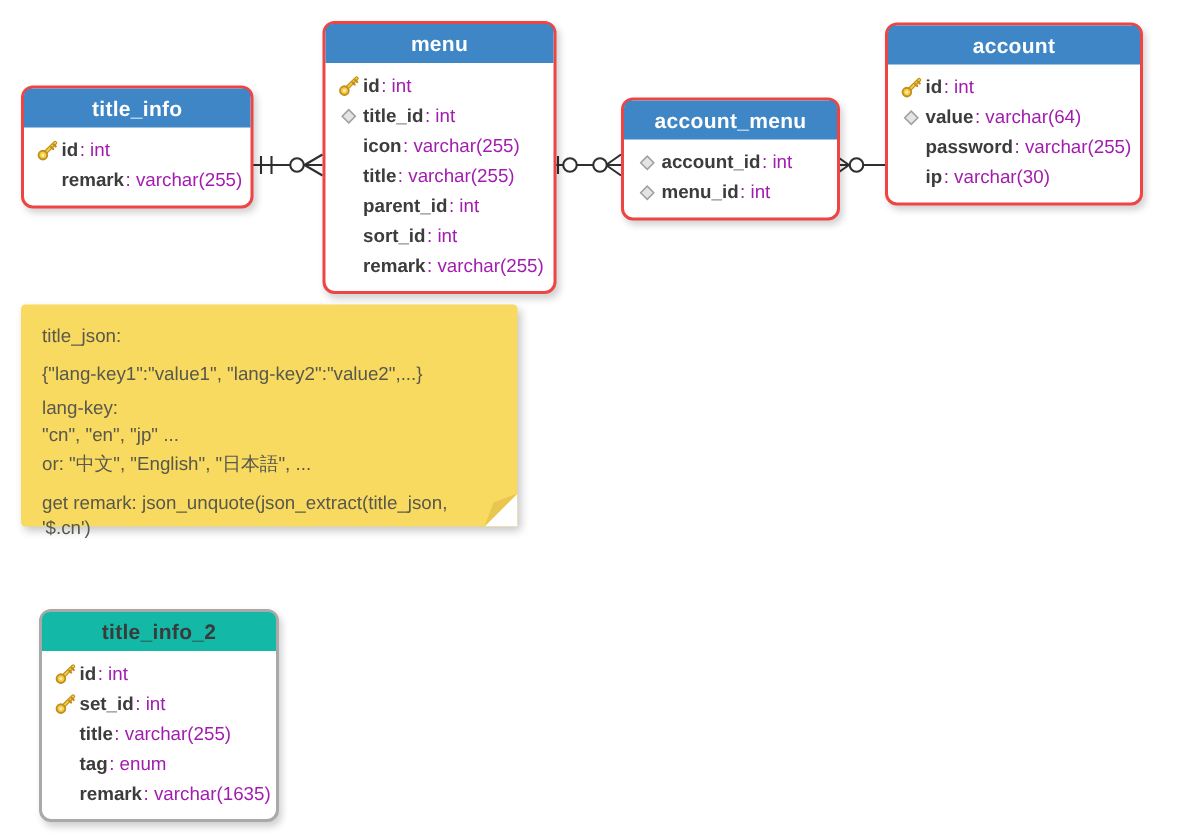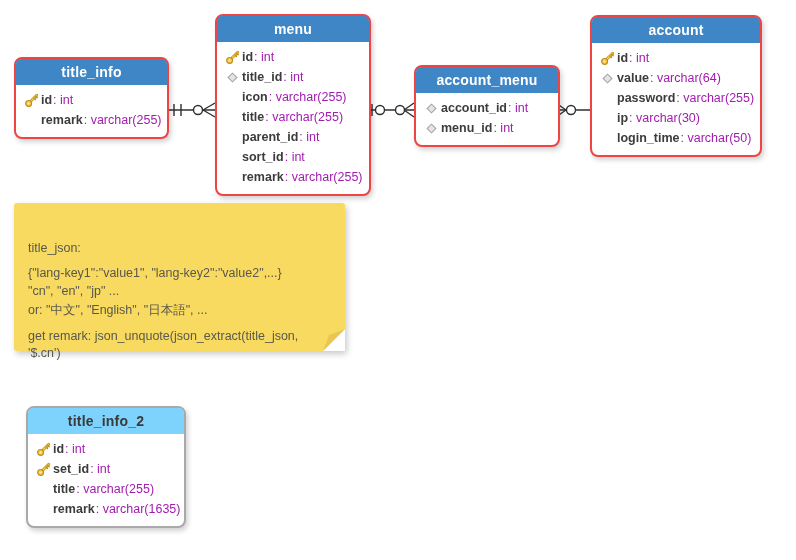--- a/index.html
+++ b/index.html
@@ -15,21 +15,21 @@
     box-shadow:2px 3px 5px rgba(0,0,0,.18);
     border:2px solid #ef4444;
   }
   .etable .hdr{
     height:26px;line-height:26px;text-align:center;
     font-size:14px;font-weight:bold;color:#fff;
     background:#3e86c5;border-radius:5px 5px 0 0;
     letter-spacing:.2px;
   }
   .etable.gray{border-color:#a9a9a9;}
-  .etable.gray .hdr{background:#7dd3fc;color:#3a3a3a;}
+  .etable.gray .hdr{background:#14b8a6;color:#3a3a3a;}
   .rows{padding:5px 8px 7px 5px;}
   .row{height:20px;display:flex;align-items:center;white-space:nowrap;font-size:12.5px;}
   .cell-icon{width:20px;display:inline-flex;justify-content:center;align-items:center;flex:0 0 20px;}
   .fname{font-weight:bold;color:#3c3c3c;}
   .ftype{color:#a21caf;margin-left:1px;}
 
   
   #t-title_info  {left:14px; top:57px; width:151px;}
   #t-menu        {left:215px;top:14px; width:152px;}
   #t-account_menu{left:414px;top:65px; width:142px;}
@@ -37,21 +37,21 @@
   #t-title_info_2{left:26px; top:406px;width:156px;}
 
   
   .note{
     position:absolute;left:14px;top:203px;width:331px;height:148px;
     background:#f8da60;border-radius:3px;
     box-shadow:2px 3px 6px rgba(0,0,0,.22);
     box-sizing:border-box;padding:13px 14px;
     font-size:12.5px;color:#58584c;
   }
-  .note .nline{line-height:17px;margin-top:24px;}
+  .note .nline{line-height:17px;}
   .note .nl-1{margin-top:8px;}
   .note .nl-2{margin-top:6px;}
   .note .nl-3{margin-top:1px;}
   .note .nl-4{margin-top:2px;}
   .note .nl-5{margin-top:9px;}
   .note .fold{position:absolute;right:0;bottom:0;display:block;}
 </style>
 </head>
 <body>
 
@@ -213,25 +213,20 @@
         <div class="row">
           <span class="cell-icon"></span>
           <span class="fname">password</span>
           <span class="ftype">: varchar(255)</span>
         </div>
         <div class="row">
           <span class="cell-icon"></span>
           <span class="fname">ip</span>
           <span class="ftype">: varchar(30)</span>
         </div>
-        <div class="row">
-          <span class="cell-icon"></span>
-          <span class="fname">login_time</span>
-          <span class="ftype">: varchar(50)</span>
-        </div>
       </div>
   </div>
 
   <div class="etable gray" id="t-title_info_2">
     <div class="hdr">title_info_2</div>
     <div class="rows">
         <div class="row">
           <span class="cell-icon">
             <svg width="15" height="15" viewBox="0 0 16 16">
               <path d="M7.4 8.6 L13.6 2.4" stroke="#c08f1b" stroke-width="3" fill="none" stroke-linecap="round"></path>
@@ -254,33 +249,39 @@
               <circle cx="4.9" cy="11.1" r="1.1" fill="#fdeeb9" stroke="none"></circle>
             </svg>
           </span>
           <span class="fname">set_id</span>
           <span class="ftype">: int</span>
         </div>
         <div class="row">
           <span class="cell-icon"></span>
           <span class="fname">title</span>
           <span class="ftype">: varchar(255)</span>
+        </div>
+        <div class="row">
+          <span class="cell-icon"></span>
+          <span class="fname">tag</span>
+          <span class="ftype">: enum</span>
         </div>
         <div class="row">
           <span class="cell-icon"></span>
           <span class="fname">remark</span>
           <span class="ftype">: varchar(1635)</span>
         </div>
       </div>
   </div>
 
   <div class="note">
     <div>
         <div class="nline nl-0">title_json:</div>
         <div class="nline nl-1">{"lang-key1":"value1", "lang-key2":"value2",...}</div>
+        <div class="nline nl-2">lang-key:</div>
         <div class="nline nl-3">"cn", "en", "jp" ...</div>
         <div class="nline nl-4">or: "中文", "English", "日本語", ...</div>
         <div class="nline nl-5">get remark: json_unquote(json_extract(title_json, '$.cn')</div>
       </div>
     <svg class="fold" width="22" height="22" viewBox="0 0 22 22">
       <path d="M22 0 L22 22 L0 22 Z" fill="#ffffff"></path>
       <path d="M0 22 L22 0 L6 6 Z" fill="#e9c650"></path>
     </svg>
   </div>
 

